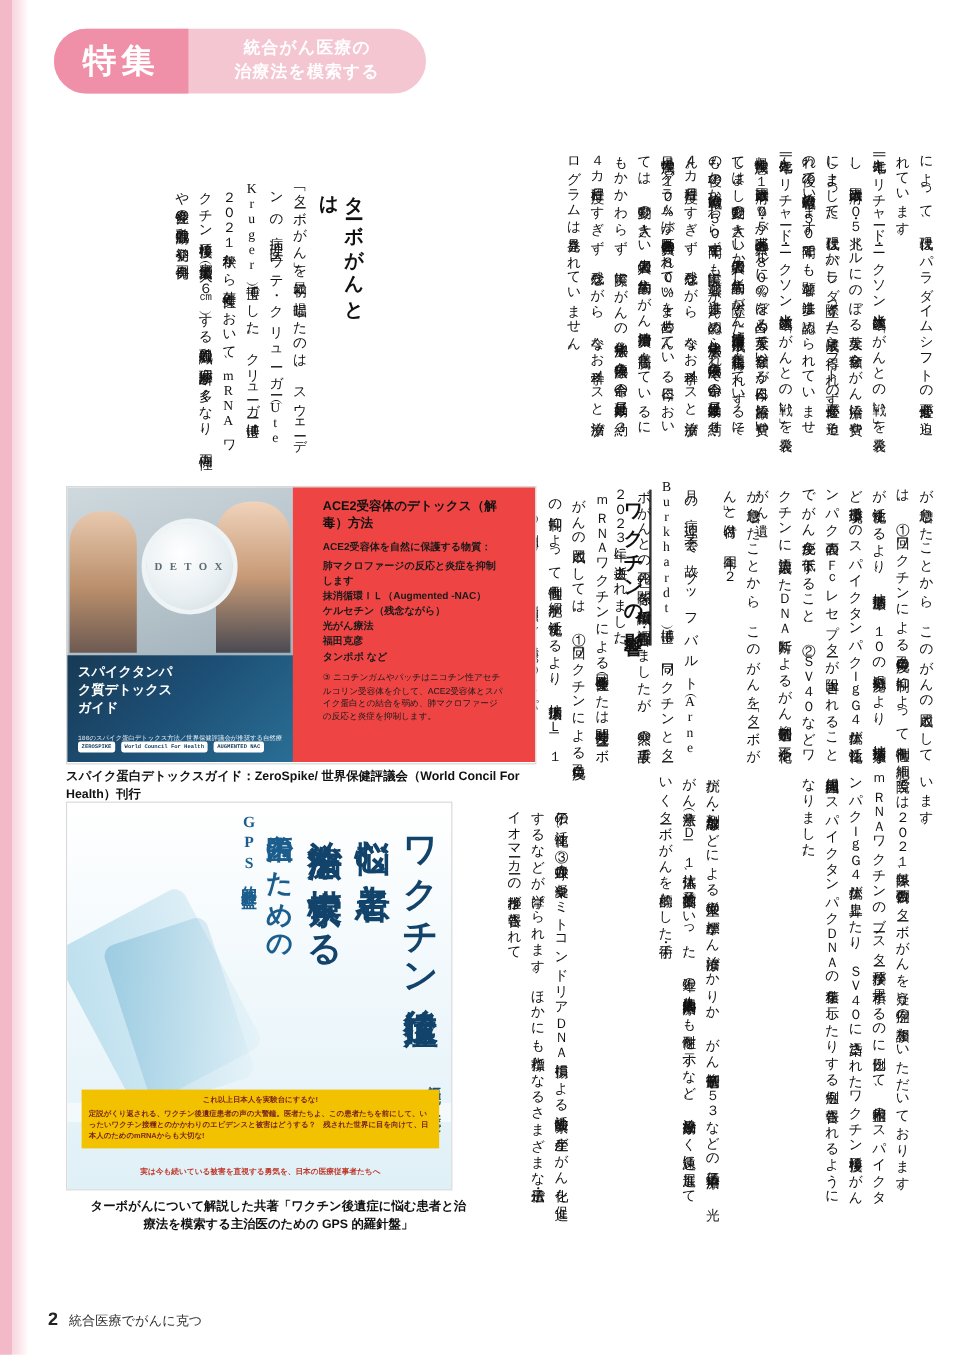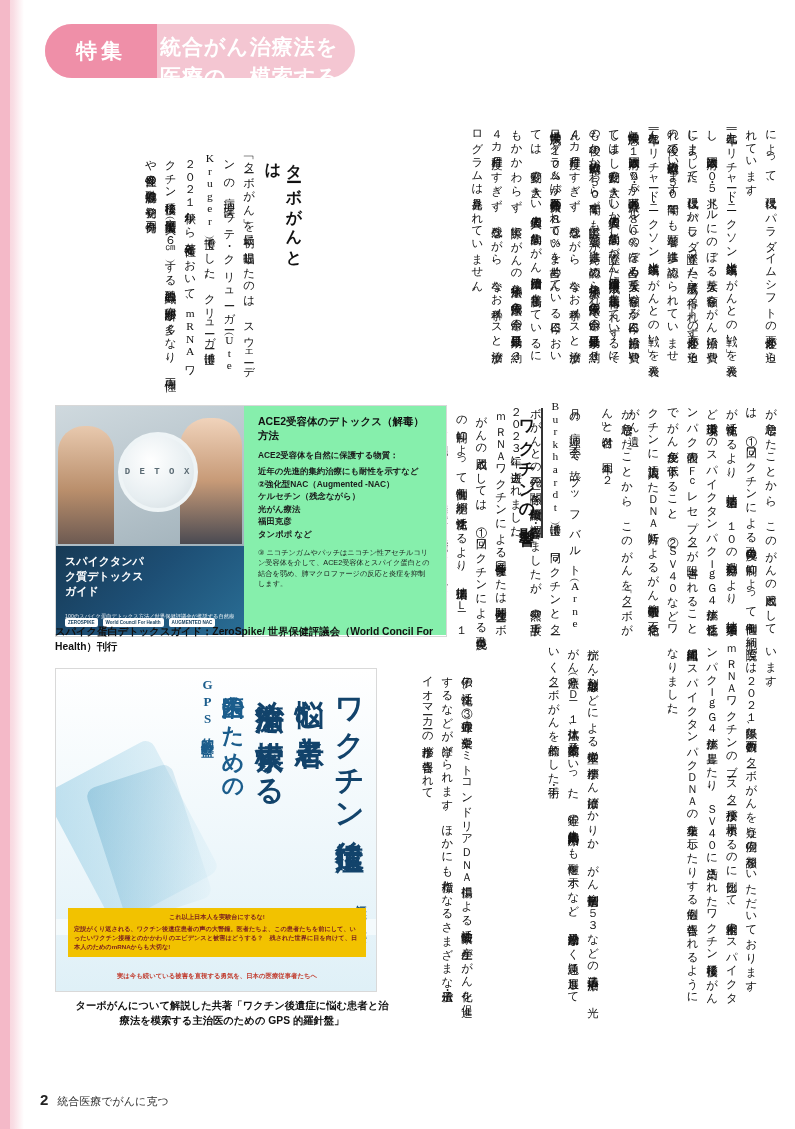--- a/index.html
+++ b/index.html
@@ -24,29 +24,28 @@
   .header{
     position:absolute;left:45px;top:24px;width:310px;height:54px;
     background:#f4c6d2;border-radius:27px;
   }
   .header-tab{
     position:absolute;left:45px;top:24px;width:112px;height:54px;
     background:#ef8fa8;border-radius:27px 0 0 27px;
     display:flex;align-items:center;justify-content:center;
   }
   .header-tab span{
-    color:#ffffff;font-weight:bold;font-size:21px;letter-spacing:4px;
+    color:#ffffff;font-weight:bold;font-size:28px;letter-spacing:4px;
     font-family:"Liberation Serif","DejaVu Serif",serif;
   }
   .header-title{
     position:absolute;left:160px;top:24px;width:192px;height:54px;
-    display:flex;flex-direction:row;align-items:center;justify-content:center;
-    color:#ffffff;font-weight:bold;font-size:21px;line-height:1.45;
+    display:flex;flex-direction:column;align-items:center;justify-content:center;
+    color:#ffffff;font-weight:bold;font-size:14px;line-height:1.45;
     letter-spacing:1px;
-    margin-top:11px;
   }
   
   .vcol{
     position:absolute;
     writing-mode:vertical-rl;
     -webkit-writing-mode:vertical-rl;
     text-orientation:upright;
     font-family:"Liberation Serif","DejaVu Serif",serif;
     font-size:11.4px;
     line-height:1.72;
@@ -85,50 +84,50 @@
   .fig1 .photo{
     position:absolute;left:0;top:0;width:188px;height:140px;
     background:linear-gradient(160deg,#cfd9de 0%,#b9c6cd 50%,#9fb0b9 100%);
     overflow:hidden;
   }
   .fig1 .plate{
     position:absolute;left:62px;top:26px;width:72px;height:72px;border-radius:50%;
     background:radial-gradient(circle at 40% 35%,#ffffff, #e7eef1 60%, #cfd9de 100%);
     border:4px solid #eef4f6;
     display:flex;align-items:center;justify-content:center;
-    font-family:Liberation Mono, monospace;
+    font-family:Liberation Serif, serif;
     font-size:9px;letter-spacing:2px;color:#5b6b74;font-weight:bold;
   }
   .fig1 .person-l{
     position:absolute;left:2px;top:20px;width:56px;height:118px;border-radius:26px 26px 0 0;
     background:linear-gradient(180deg,#e8c9ae 0%, #b98e6b 55%, #6d5a52 100%);
   }
   .fig1 .person-r{
     position:absolute;right:2px;top:12px;width:62px;height:126px;border-radius:28px 28px 0 0;
     background:linear-gradient(180deg,#f0d3bb 0%, #c79a77 50%, #4a4a52 100%);
   }
   .fig1 .cover{
     position:absolute;left:0;top:140px;width:192px;height:89px;
     background:linear-gradient(135deg,#173a55 0%,#1d4e74 45%,#2a6f96 100%);
     color:#fff;padding:8px 9px;box-sizing:border-box;
-    font-family:Liberation Sans, sans-serif;
+    font-family:Liberation Mono, monospace;
   }
   .fig1 .cover .ttl{font-size:11px;font-weight:bold;line-height:1.35;}
   .fig1 .cover .sub{font-size:5.3px;line-height:1.3;margin-top:14px;opacity:.92;}
   .fig1 .cover .logos{
     position:absolute;left:9px;bottom:5px;right:9px;height:15px;
     display:flex;gap:5px;align-items:center;
   }
   .fig1 .cover .logo{
     background:#ffffff;color:#17405e;font-size:4.6px;font-weight:bold;
     border-radius:2px;padding:2px 3px;line-height:1.1;text-align:center;
   }
   .fig1 .panel{
     position:absolute;left:188px;top:0;width:202px;height:229px;
-    background:#86efac;box-sizing:border-box;padding:9px 14px;
+    background:#ef4444;box-sizing:border-box;padding:9px 25px;
     font-family:"Liberation Sans","DejaVu Sans",sans-serif;
   }
   .fig1 .panel h4{
     margin:0 0 7px 0;font-size:10.5px;font-weight:bold;color:#111;
   }
   .fig1 .panel .lead{font-size:8.4px;font-weight:bold;margin:0 0 4px 0;}
   .fig1 .panel ul{margin:0 0 7px 0;padding-left:0;list-style:none;}
   .fig1 .panel li{font-size:8.4px;font-weight:bold;line-height:1.5;}
   .fig1 .panel .note{font-size:7.2px;line-height:1.45;margin-bottom:5px;}
   .cap{
@@ -243,31 +242,31 @@
     <div class="logos">
       <div class="logo">ZEROSPIKE</div>
       <div class="logo">World Council For Health</div>
       <div class="logo">AUGMENTED NAC</div>
     </div>
   </div>
   <div class="panel">
     <h4>ACE2受容体のデトックス（解毒）方法</h4>
     <p class="lead">ACE2受容体を自然に保護する物質：</p>
     <ul>
-      <li>近年の先進的集約治療にも耐性を示すなど</li>
-      <li>②強化型NAC（Augmented -NAC）</li>
+      <li>肺マクロファージの反応と炎症を抑制します</li>
+      <li>抹消循環ＩＬ（Augmented -NAC）</li>
       <li>ケルセチン（残念ながら）</li>
       <li>光がん療法</li>
       <li>福田克彦</li>
       <li>タンポポ など</li>
     </ul>
     <div class="note">③ ニコチンガムやパッチはニコチン性アセチルコリン受容体を介して、ACE2受容体とスパイク蛋白との結合を弱め、肺マクロファージの反応と炎症を抑制します。</div>
   </div>
 </div>
-<div class="cap" style="left:55px;top:624px;width:390px;">スパイク蛋白デトックスガイド：ZeroSpike/ 世界保健評議会（World Concil For Health）刊行</div>
+<div class="cap" style="left:55px;top:640px;width:390px;">スパイク蛋白デトックスガイド：ZeroSpike/ 世界保健評議会（World Concil For Health）刊行</div>
 
 <div class="fig2">
   <div class="bg"></div>
   <div class="syringe"></div>
   <div class="syr2"></div>
   <div class="band"></div>
   <div class="titles">
     <div class="tl t-small">GPS的羅針盤</div>
     <div class="tl t-sub">主治医のための</div>
     <div class="tl t-main" style="white-space:pre-line;">ワクチン後遺症に

